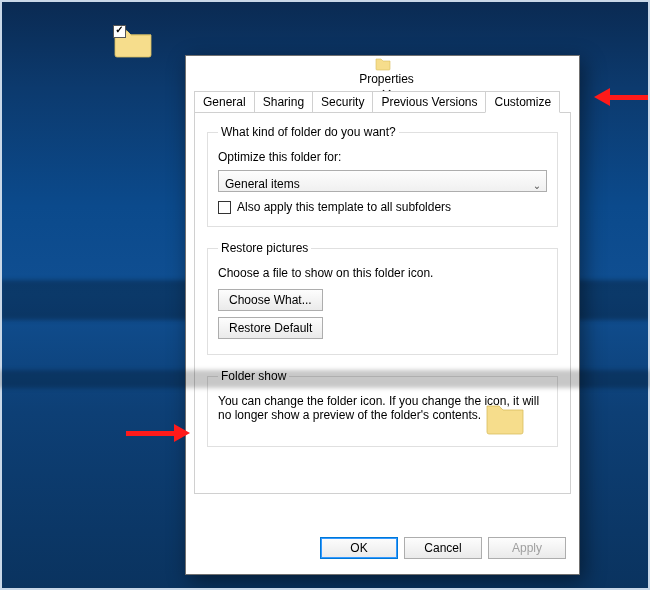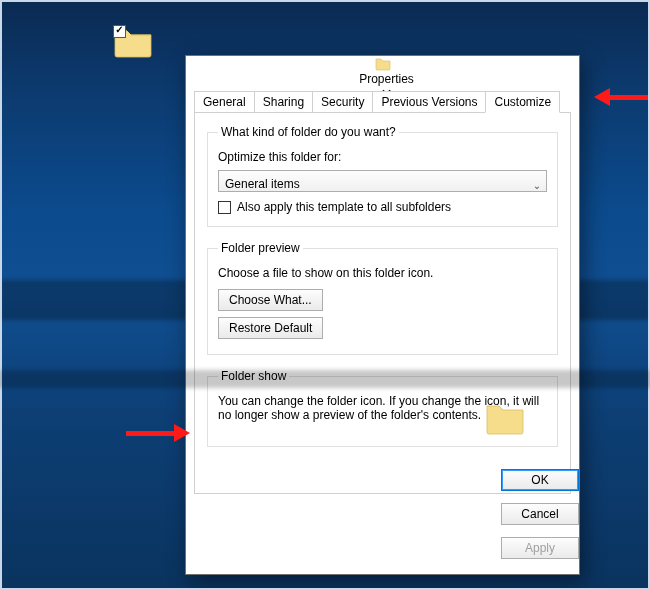--- a/index.html
+++ b/index.html
@@ -180,25 +180,24 @@
   }
   .icon-preview {
     position: absolute;
     right: 30px;
     bottom: 6px;
     width: 44px; height: 44px;
   }
 
   .button-row {
     position: absolute;
-    right: 0;
+    right: 13px;
     bottom: 12px;
     display: flex;
     gap: 6px;
-    flex-direction: column;
   }
   .button-row .btn { min-width: 78px; }
   .btn.default { border: 1px solid #0078d7; box-shadow: inset 0 0 0 1px #3399ff; }
   .btn.disabled { color: #a0a0a0; }
 
   
   .arrow {
     position: absolute;
     height: 14px;
     display: flex;
@@ -271,21 +270,21 @@
             <span>General items</span>
             <span class="chev">⌄</span>
           </div>
           <label class="chk">
             <span class="box"></span>
             <span>Also apply this template to all subfolders</span>
           </label>
         </fieldset>
 
         <fieldset class="group">
-          <legend>Folder preview</legend>
+          <legend>Restore pictures</legend>
           <div class="field-text">Choose a file to show on this folder icon.</div>
           <button class="btn">Choose What...</button><br>
           <button class="btn">Restore Default</button>
         </fieldset>
 
         <fieldset class="group" style="position:relative; padding-bottom:18px;">
           <legend>Folder show</legend>
           <div class="field-text">You can change the folder icon. If you change the icon, it will no longer show a preview of the folder's contents.</div>
           <div class="icon-preview">
             <svg viewBox="0 0 44 44" width="44" height="44">

